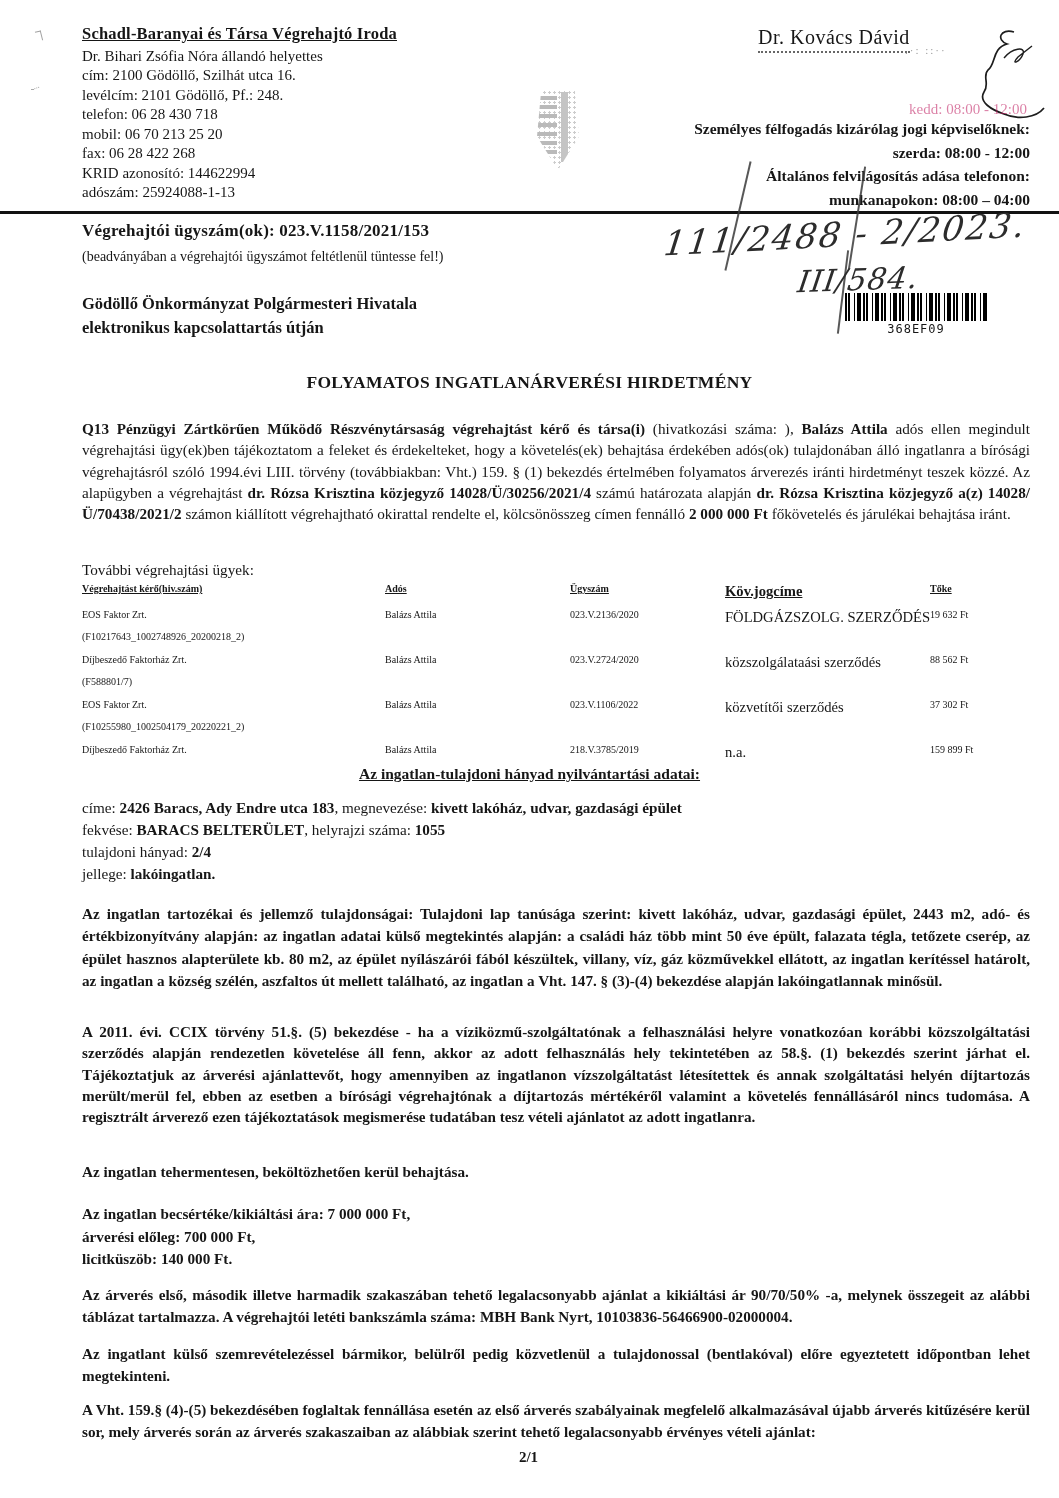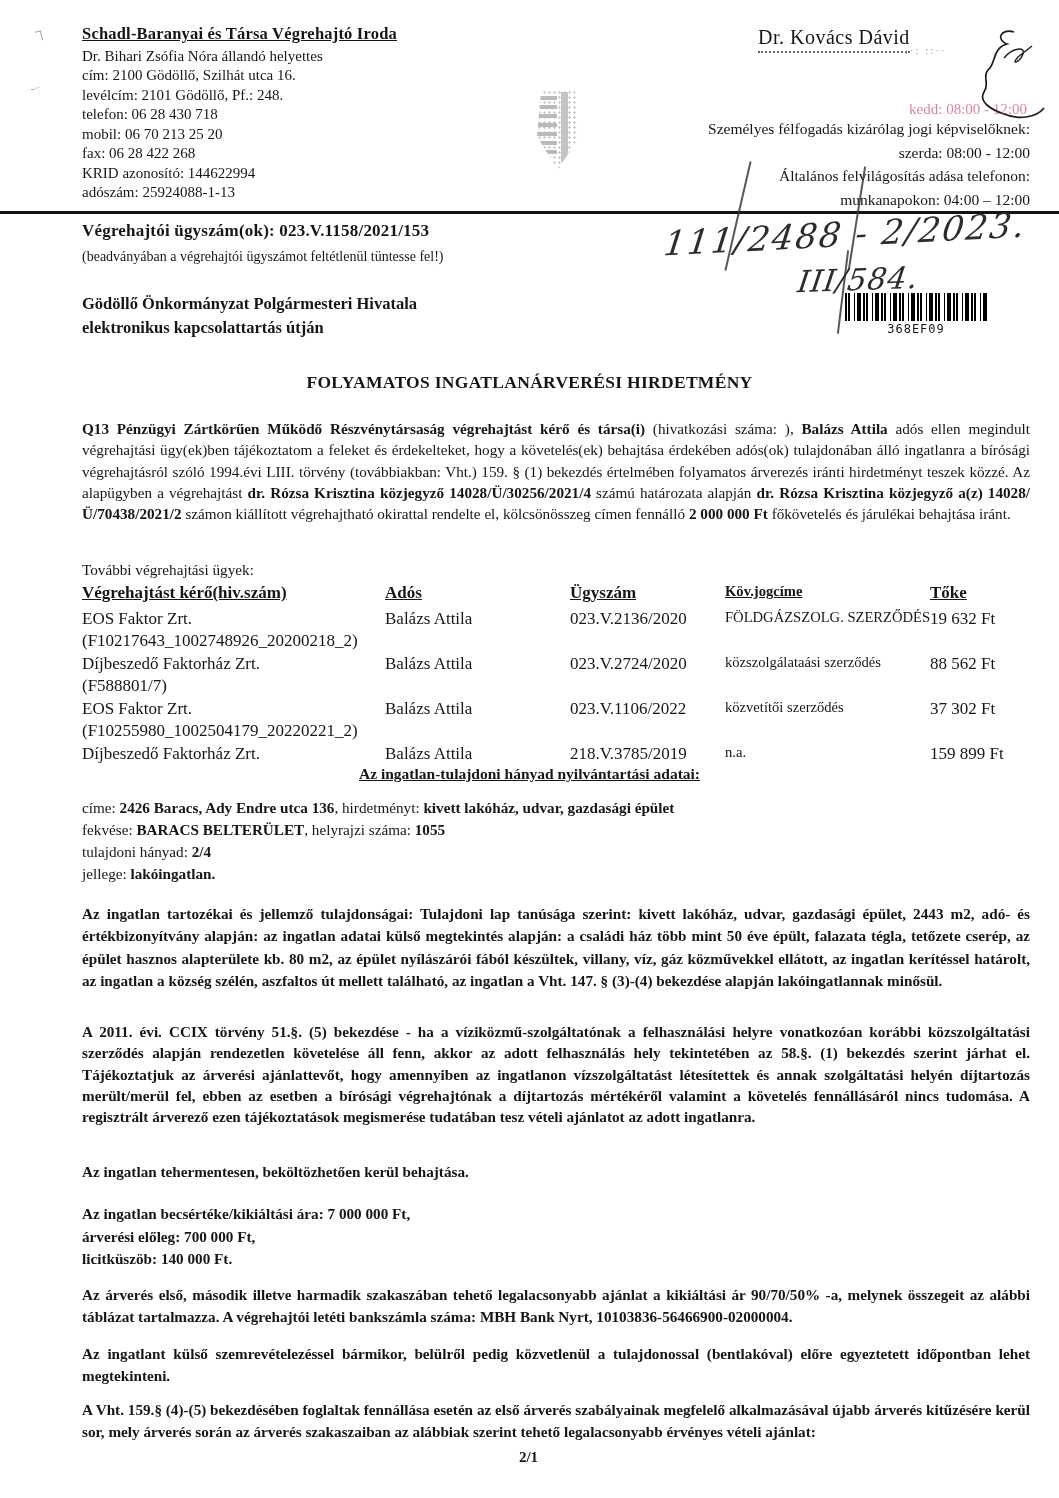--- a/index.html
+++ b/index.html
@@ -11,21 +11,21 @@
   }
   .abs{position:absolute;}
   b,.b{font-weight:bold;}
   
   .hdr-left{left:82px;top:24px;width:430px;line-height:19.5px;font-size:15px;}
   .office-name{font-size:16.5px;font-weight:bold;text-decoration:underline;letter-spacing:.2px;margin-bottom:3px;}
   
   .officer-name{left:758px;top:26px;font-size:20px;letter-spacing:.5px;border-bottom:2px dotted #666;padding-bottom:2px;}
   .officer-dots{left:905px;top:44px;font-size:11px;color:#999;letter-spacing:2px;}
   .faded-line{right:32px;top:101px;color:#be185d;opacity:.55;filter:blur(.4px);font-size:15px;}
-  .hdr-right{right:29px;top:117px;width:450px;text-align:right;line-height:23.5px;font-size:15.5px;}
+  .hdr-right{right:29px;top:117px;width:450px;text-align:right;line-height:23.5px;font-size:15.5px;font-weight:bold;}
   
   .stamp{left:537px;top:90px;width:42px;height:80px;opacity:.5;
     background:
       repeating-linear-gradient(180deg,#777 0 4px,rgba(0,0,0,0) 4px 9px) 0 6px/20px 62px no-repeat,
       linear-gradient(#8a8a8a,#8a8a8a) 24px 2px/7px 70px no-repeat,
       radial-gradient(circle,#999 1px,rgba(0,0,0,0) 1.4px) 0 0/5px 5px;
     clip-path:polygon(10% 0,90% 0,100% 58%,50% 100%,0 58%);
     filter:blur(.5px);}
   .rule{left:0;top:211px;width:1059px;height:3px;background:#121212;}
   
@@ -44,21 +44,21 @@
   .barcode{left:845px;top:293px;width:142px;height:28px;
     background:repeating-linear-gradient(90deg,#000 0 2px,#fff 2px 3px,#000 3px 5px,#fff 5px 9px,#000 9px 10px,#fff 10px 12px,#000 12px 16px,#fff 16px 18px);}
   .barcode-text{left:845px;top:322px;width:142px;text-align:center;font-family:"DejaVu Sans Mono",monospace;font-size:12px;letter-spacing:1px;}
   
   .title{left:0;top:372px;width:1059px;text-align:center;font-size:17.5px;font-weight:bold;letter-spacing:.3px;}
   
   .para{left:82px;width:948px;text-align:justify;font-size:15.2px;line-height:21.3px;}
   .p-intro{top:418px;}
   .further{left:82px;top:561px;font-size:15.2px;}
   
-  .tcol{position:absolute;white-space:nowrap;font-size:17px;}
+  .tcol{position:absolute;white-space:nowrap;font-size:10px;}
   .th{font-weight:bold;text-decoration:underline;}
   .c1{left:82px;}  .c2{left:385px;} .c3{left:570px;} .c4{left:725px;font-size:14.6px;} .c5{left:930px;}
   .section-title{left:0;top:765px;width:1059px;text-align:center;font-weight:bold;text-decoration:underline;font-size:15.5px;}
   .prop{left:82px;top:797px;line-height:22px;font-size:15.2px;}
   .p-features{top:903px;font-weight:bold;line-height:22.3px;}
   .p-water{top:1021px;font-weight:bold;line-height:21.3px;}
   .p-vacant{left:82px;top:1163px;font-weight:bold;font-size:15.2px;}
   .prices{left:82px;top:1203px;font-weight:bold;line-height:22.5px;font-size:15.2px;}
   .p-stages{top:1284px;font-weight:bold;line-height:22px;}
   .p-viewing{top:1343px;font-weight:bold;line-height:22px;}
@@ -95,21 +95,21 @@
   <div class="abs officer-dots">.·: ::··</div>
   <svg class="abs sig" width="100" height="110" viewBox="0 0 100 110">
     <path d="M62,6 C48,2 44,14 55,18 C40,22 44,38 36,44 C30,50 38,58 32,66 C26,76 40,84 52,88 C66,94 84,92 92,82" fill="none" stroke="#1d1d1d" stroke-width="1.7"></path>
     <path d="M52,32 C60,22 74,20 71,28 C68,36 58,40 66,31 L80,20" fill="none" stroke="#1d1d1d" stroke-width="1.4"></path>
   </svg>
   <div class="abs faded-line">kedd: 08:00 - 12:00</div>
   <div class="abs hdr-right">
     <div>Személyes félfogadás kizárólag jogi képviselőknek:</div>
     <div>szerda: 08:00 - 12:00</div>
     <div>Általános felvilágosítás adása telefonon:</div>
-    <div>munkanapokon: 04:00 – 12:00</div>
+    <div>munkanapokon: 08:00 – 04:00</div>
   </div>
 
   <div class="abs rule"></div>
 
   <div class="abs case-line">Végrehajtói ügyszám(ok): 023.V.1158/2021/153</div>
   <div class="abs case-note">(beadványában a végrehajtói ügyszámot feltétlenül tüntesse fel!)</div>
 
   <div class="abs pstroke pk1"></div>
   <div class="abs pstroke pk2"></div>
   <div class="abs pstroke pk3"></div>
@@ -159,21 +159,21 @@
 
   <div class="tcol c1" style="top:744px">Díjbeszedő Faktorház Zrt.</div>
   <div class="tcol c2" style="top:744px">Balázs Attila</div>
   <div class="tcol c3" style="top:744px">218.V.3785/2019</div>
   <div class="tcol c4" style="top:744px">n.a.</div>
   <div class="tcol c5" style="top:744px">159 899 Ft</div>
 
   <div class="abs section-title">Az ingatlan-tulajdoni hányad nyilvántartási adatai:</div>
 
   <div class="abs prop">
-    <div><span>címe: </span><b>2426 Baracs, Ady Endre utca 136</b><span>, hirdetményt: </span><b>kivett lakóház, udvar, gazdasági épület</b></div>
+    <div><span>címe: </span><b>2426 Baracs, Ady Endre utca 183</b><span>, megnevezése: </span><b>kivett lakóház, udvar, gazdasági épület</b></div>
     <div><span>fekvése: </span><b>BARACS BELTERÜLET</b><span>, helyrajzi száma: </span><b>1055</b></div>
     <div><span>tulajdoni hányad: </span><b>2/4</b></div>
     <div><span>jellege: </span><b>lakóingatlan.</b></div>
   </div>
 
   <div class="abs para p-features">Az ingatlan tartozékai és jellemző tulajdonságai: Tulajdoni lap tanúsága szerint: kivett lakóház, udvar, gazdasági épület, 2443 m2, adó- és értékbizonyítvány alapján: az ingatlan adatai külső megtekintés alapján: a családi ház több mint 50 éve épült, falazata tégla, tetőzete cserép, az épület hasznos alapterülete kb. 80 m2, az épület nyílászárói fából készültek, villany, víz, gáz közművekkel ellátott, az ingatlan kerítéssel határolt, az ingatlan a község szélén, aszfaltos út mellett található, az ingatlan a Vht. 147. § (3)-(4) bekezdése alapján lakóingatlannak minősül.</div>
   <div class="abs para p-water">A 2011. évi. CCIX törvény 51.§. (5) bekezdése - ha a víziközmű-szolgáltatónak a felhasználási helyre vonatkozóan korábbi közszolgáltatási szerződés alapján rendezetlen követelése áll fenn, akkor az adott felhasználás hely tekintetében az 58.§. (1) bekezdés szerint járhat el. Tájékoztatjuk az árverési ajánlattevőt, hogy amennyiben az ingatlanon vízszolgáltatást létesítettek és annak szolgáltatási helyén díjtartozás merült/merül fel, ebben az esetben a bírósági végrehajtónak a díjtartozás mértékéről valamint a követelés fennállásáról nincs tudomása. A regisztrált árverező ezen tájékoztatások megismerése tudatában tesz vételi ajánlatot az adott ingatlanra.</div>
   <div class="abs p-vacant">Az ingatlan tehermentesen, beköltözhetően kerül behajtása.</div>
 
   <div class="abs prices">

